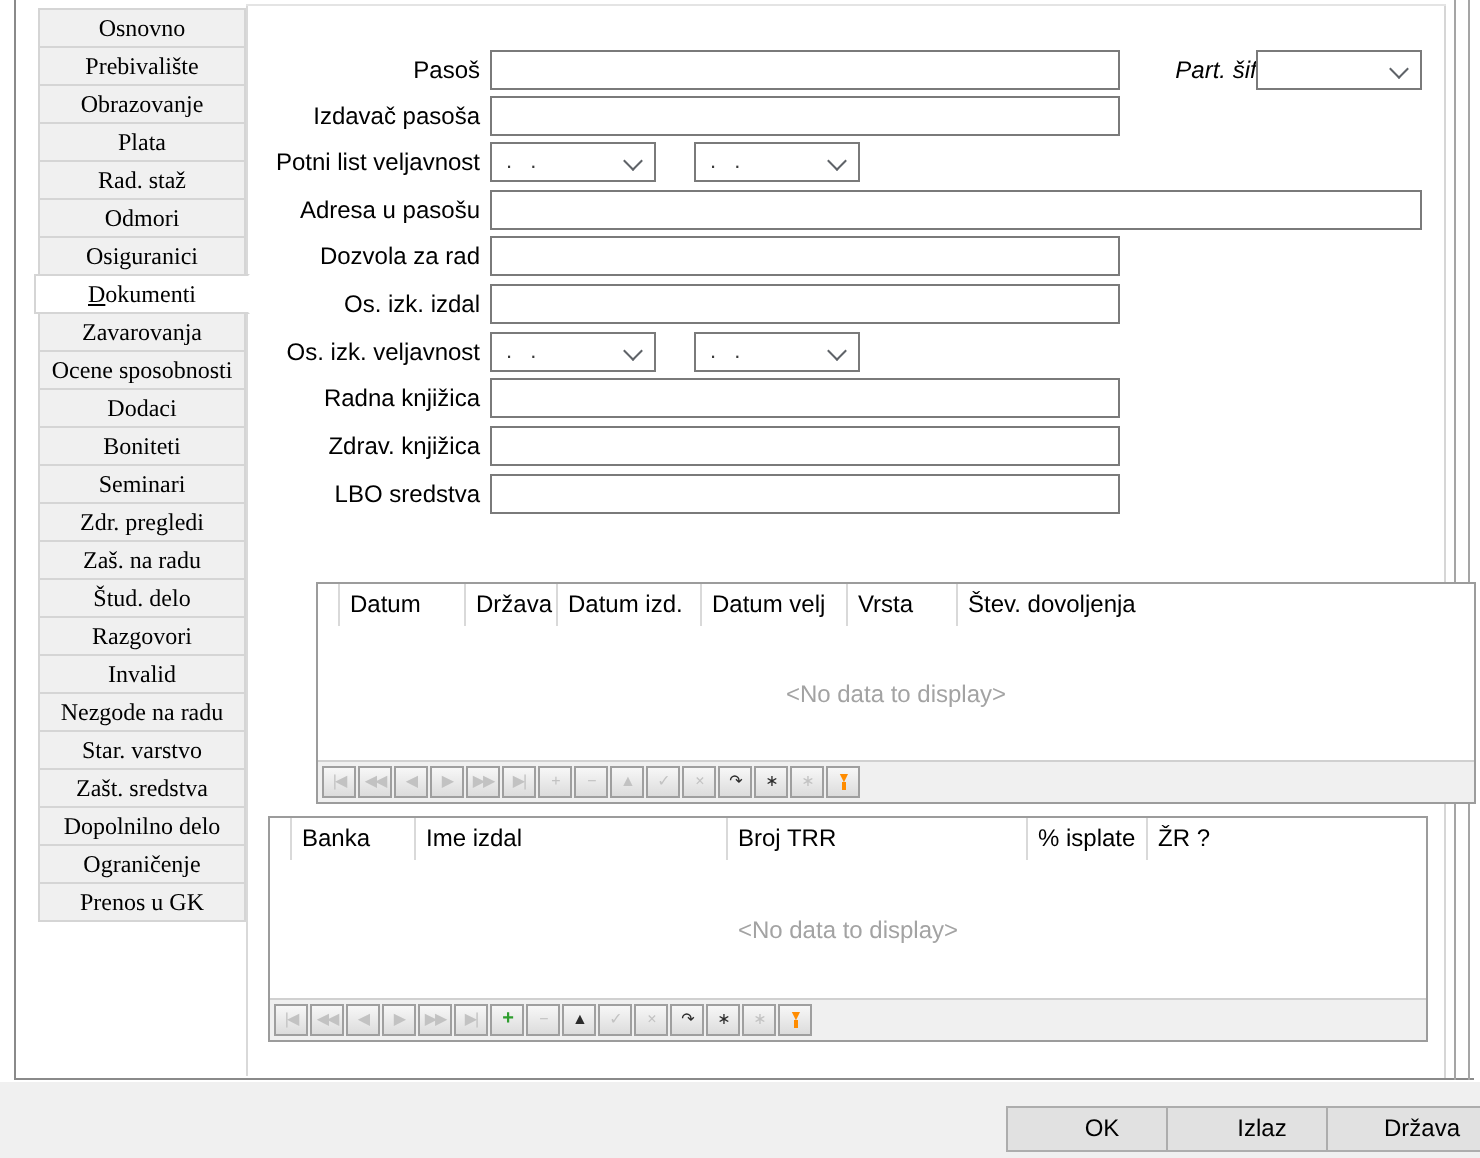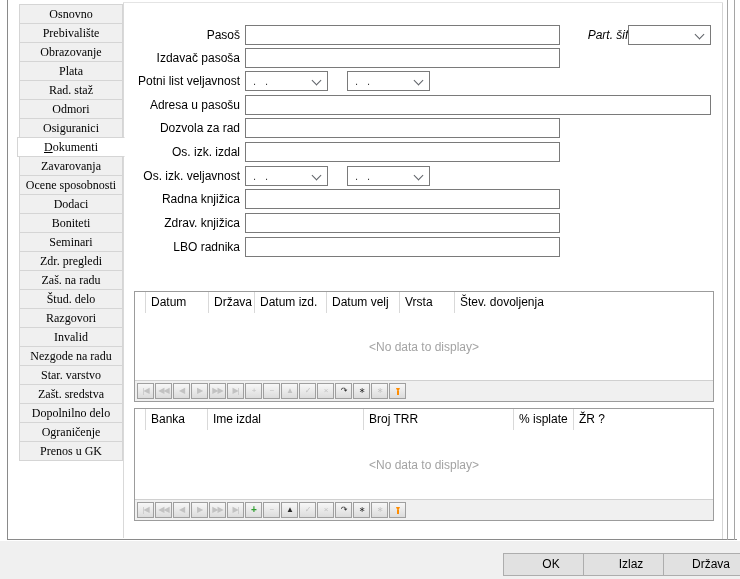--- a/index.html
+++ b/index.html
@@ -39,21 +39,21 @@
   .combo .cval { position:absolute; left:7px; top:1px; font-size:11px; line-height:16px;
                  color:#3a3a3a; letter-spacing:3px; }
   .chev { position:absolute; right:7px; top:5px; width:6px; height:6px;
           border-right:1px solid #5f6368; border-bottom:1px solid #5f6368; transform:rotate(45deg); }
   #part-sifra-label { left:536px; width:103px;font-style:italic; }
   #part-sifra-combo { left:628px; }
 
   
   .grid { position:absolute; left:134px; width:580px; box-sizing:border-box;
           background:#fff; border:1px solid #9c9c9c; }
-  #grid-dovoljenja { top:291px; height:111px; }
+  #grid-dovoljenja { top:291px; height:111px;margin-left:24px; }
   #grid-banke      { top:408px; height:113px; }
   .ghead { display:flex; height:21px; border-bottom:1px solid #d9d9d9; background:#fff; }
   .gind  { width:11px; border-right:1px solid #d9d9d9; box-sizing:border-box; }
   .gcell { box-sizing:border-box; border-right:1px solid #d9d9d9; padding-left:5px;
            font-size:12px; line-height:20px; white-space:nowrap; overflow:hidden; }
   .gcell.last { flex:1; border-right:none; }
   .g1c1{width:63px} .g1c2{width:46px} .g1c3{width:72px} .g1c4{width:73px} .g1c5{width:55px}
   .g2c1{width:62px} .g2c2{width:156px} .g2c3{width:150px} .g2c4{width:60px}
   .gbody { position:absolute; left:0; right:0; top:21px; bottom:20px; display:flex;
            align-items:center; justify-content:center; background:#fff; }
@@ -250,21 +250,21 @@
     <label class="flabel">Radna knjižica</label>
     <input class="finput" value="" style="">
   </div>
 
   <div class="frow" style="top:213px">
     <label class="flabel">Zdrav. knjižica</label>
     <input class="finput" value="" style="">
   </div>
 
   <div class="frow" style="top:237px">
-    <label class="flabel">LBO radnika</label>
+    <label class="flabel">LBO sredstva</label>
     <input class="finput" value="" style="">
   </div>
 
   <div class="grid" id="grid-dovoljenja">
     <div class="ghead">
       <div class="gind"></div>
       <div class="gcell g1c1">Datum</div>
       <div class="gcell g1c2">Država</div>
       <div class="gcell g1c3">Datum izd.</div>
       <div class="gcell g1c4">Datum velj</div>

